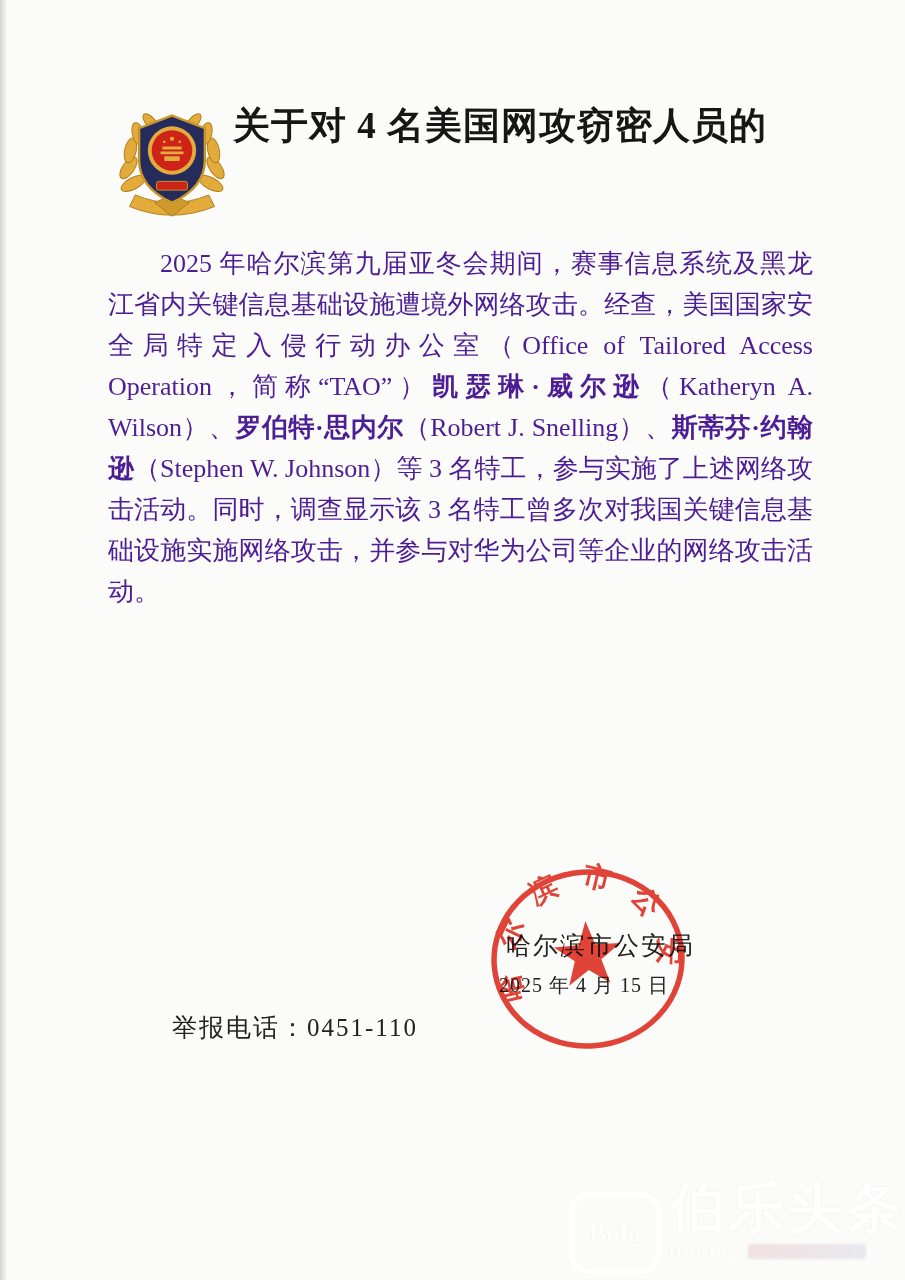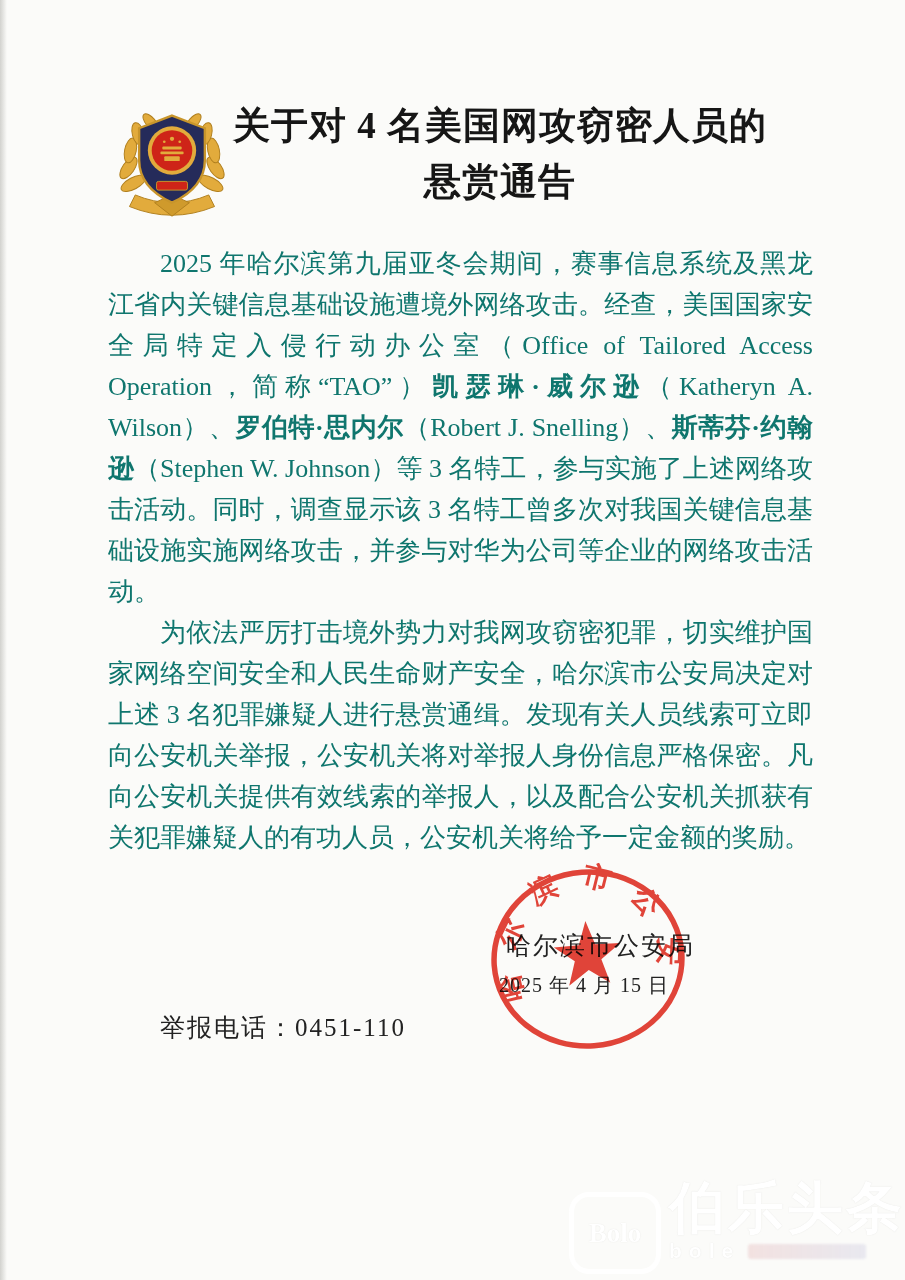--- a/index.html
+++ b/index.html
@@ -22,28 +22,28 @@
     text-align:center;
     font-family:"Liberation Serif","DejaVu Serif",serif;
     font-weight:bold;color:#161616;
     font-size:37px;line-height:56px;letter-spacing:1px;
   }
   
   .body-text{
     position:absolute;left:108px;top:243px;width:705px;
     font-size:26px;line-height:41px;
     text-align:justify;text-justify:inter-ideograph;
-    color:#0f766e;
+    color:#4c1d95;
   }
   .body-text p{margin:0;text-indent:2em;}
   .body-text .bold{font-weight:bold;}
   
   .sig-org{position:absolute;left:506px;top:929px;font-size:25px;letter-spacing:2px;color:#222;}
   .sig-date{position:absolute;left:499px;top:972px;font-size:20px;letter-spacing:1px;color:#222;}
-  .hotline{position:absolute;left:160px;top:1011px;font-size:25px;letter-spacing:2px;color:#222;}
+  .hotline{position:absolute;left:172px;top:1011px;font-size:25px;letter-spacing:2px;color:#222;}
   
   .seal{
     position:absolute;left:485px;top:864px;width:206px;height:190px;
     mix-blend-mode:multiply;opacity:.93;
     transform:rotate(-4deg);
   }
   
   .watermark{
     position:absolute;right:0;bottom:6px;display:flex;align-items:flex-start;
     color:#ffffff;
@@ -105,26 +105,24 @@
     <rect x="52" y="56" width="16" height="5" rx="1"></rect>
     <circle cx="60" cy="38" r="2.2"></circle>
     <circle cx="52" cy="41" r="1.4"></circle>
       <circle cx="68" cy="41" r="1.4"></circle>
   </g>
   <rect x="44" y="82" width="32" height="9" rx="2" fill="#ce2418" stroke="#c8952b" stroke-width="1"></rect>
 </svg>
 
 <div class="title">
   <div>关于对 4 名美国网攻窃密人员的</div>
-  <div>悬赏通告</div>
 </div>
 
 <div class="body-text">
   <p><span>2025 年哈尔滨第九届亚冬会期间，赛事信息系统及黑龙江省内关键信息基础设施遭境外网络攻击。经查，美国国家安全局特定入侵行动办公室（Office of Tailored Access Operation，简称“TAO”）</span><span class="bold">凯瑟琳·威尔逊</span><span>（Katheryn A. Wilson）、</span><span class="bold">罗伯特·思内尔</span><span>（Robert J. Snelling）、</span><span class="bold">斯蒂芬·约翰逊</span><span>（Stephen W. Johnson）等 3 名特工，参与实施了上述网络攻击活动。同时，调查显示该 3 名特工曾多次对我国关键信息基础设施实施网络攻击，并参与对华为公司等企业的网络攻击活动。</span></p>
-  <p>为依法严厉打击境外势力对我网攻窃密犯罪，切实维护国家网络空间安全和人民生命财产安全，哈尔滨市公安局决定对上述 3 名犯罪嫌疑人进行悬赏通缉。发现有关人员线索可立即向公安机关举报，公安机关将对举报人身份信息严格保密。凡向公安机关提供有效线索的举报人，以及配合公安机关抓获有关犯罪嫌疑人的有功人员，公安机关将给予一定金额的奖励。</p>
 </div>
 
 <div class="sig-org">哈尔滨市公安局</div>
 <div class="sig-date">2025 年 4 月 15 日</div>
 
 <div class="hotline">举报电话：0451-110</div>
 
 <svg class="seal" viewBox="0 0 200 190" aria-hidden="true">
   <ellipse cx="100" cy="95" rx="94" ry="87" fill="none" stroke="#e2372b" stroke-width="5.5"></ellipse>
   <path id="sealArc" d="M 44.8,141.3 A 72,72 0 1 1 155.2,141.3" fill="none"></path>

